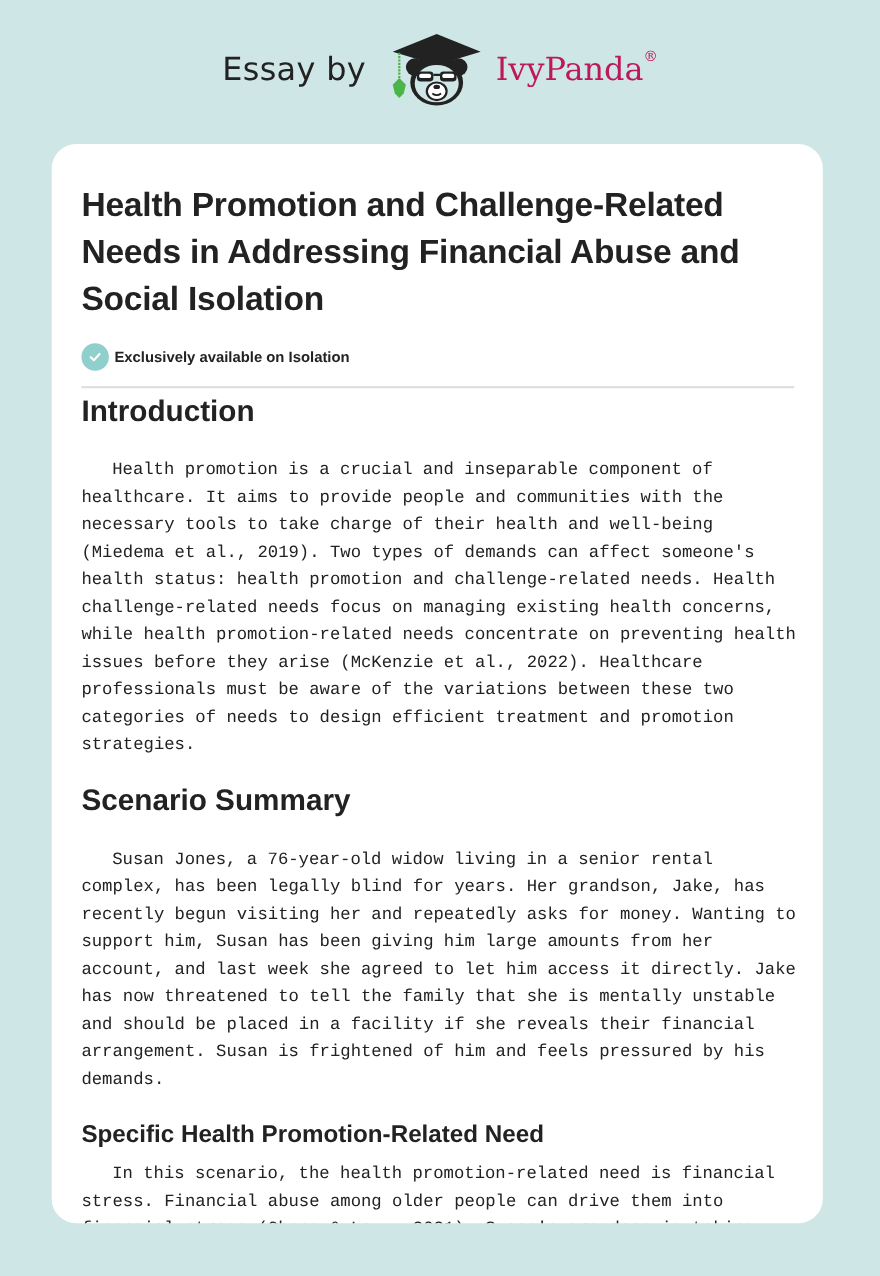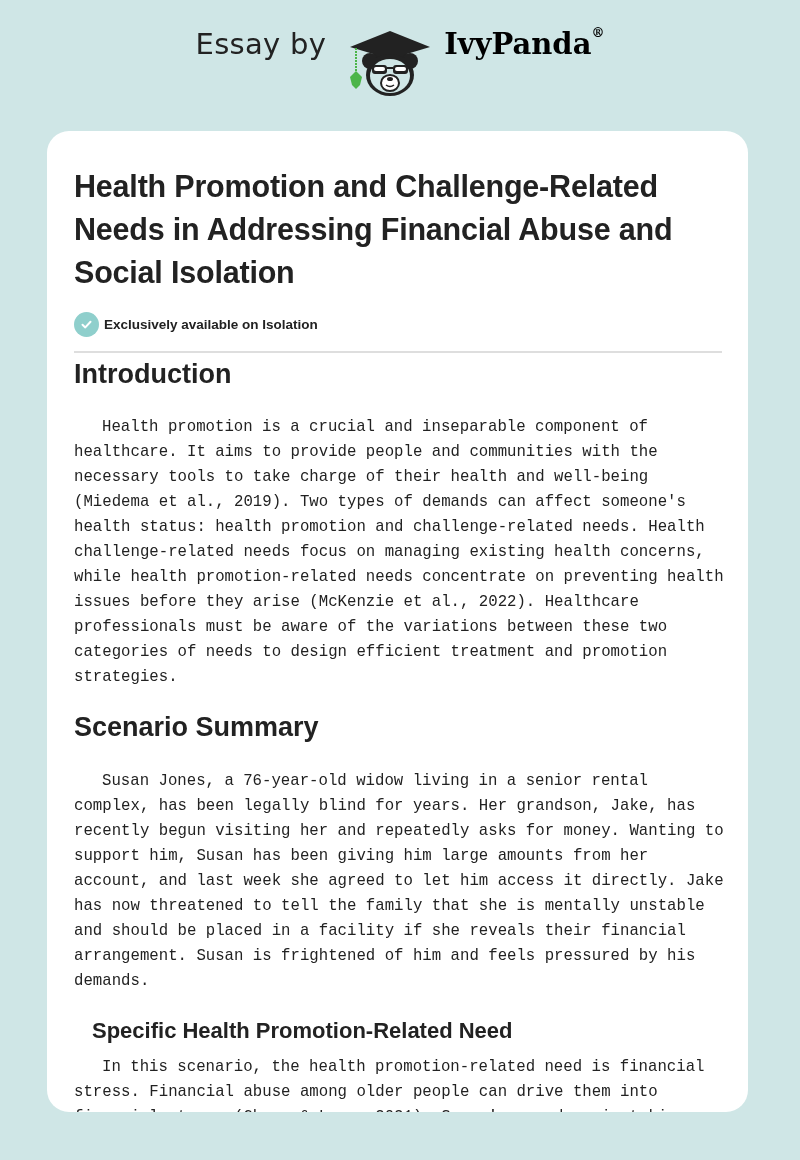--- a/index.html
+++ b/index.html
@@ -14,38 +14,39 @@
     .header {
       position: absolute;
       left: 0; top: 0;
       width: 800px; height: 130px;
       display: flex;
       align-items: center;
       justify-content: center;
     }
     .brand {
       display: flex;
+      align-items: center;
       margin-top: -4px;
     }
     .essay-by {
       font-family: "DejaVu Sans", sans-serif;
       font-size: 29px;
       color: #222;
       letter-spacing: 0.3px;
       margin-right: 20px;
     }
     .logo-icon {
       width: 88px; height: 72px;
       margin-right: 10px;
     }
     .logo-text {
       font-family: "DejaVu Serif", serif;
-      font-weight: bold;
+      font-weight: normal;
       font-size: 29px;
-      color: #000000;
+      color: #be185d;
     }
     .logo-text sup {
       font-size: 13px;
       vertical-align: top;
       position: relative;
       top: -2px;
     }
     .card {
       position: absolute;
       left: 47px; top: 131px;
@@ -103,21 +104,21 @@
       color: #222;
       text-indent: 28px;
       width: 650px;
       font-family: Liberation Mono, monospace;
     }
     .intro-h { margin-top: 3px; }
     .intro-p { margin-top: 23px; }
     .scen-h { margin-top: 19px; }
     .scen-p { margin-top: 24px; }
     .hp-h { margin-top: 19px; }
-    .hp-sub { margin-top: 22px; margin-left: 18px; }
+    .hp-sub { margin-top: 22px; }
     .hp-p { margin-top: 9px; }
   </style>
 </head>
 <body>
 
 <div class="header">
   <div class="brand">
     <span class="essay-by">Essay by</span>
     <svg class="logo-icon" viewBox="0 0 88 72">
 

